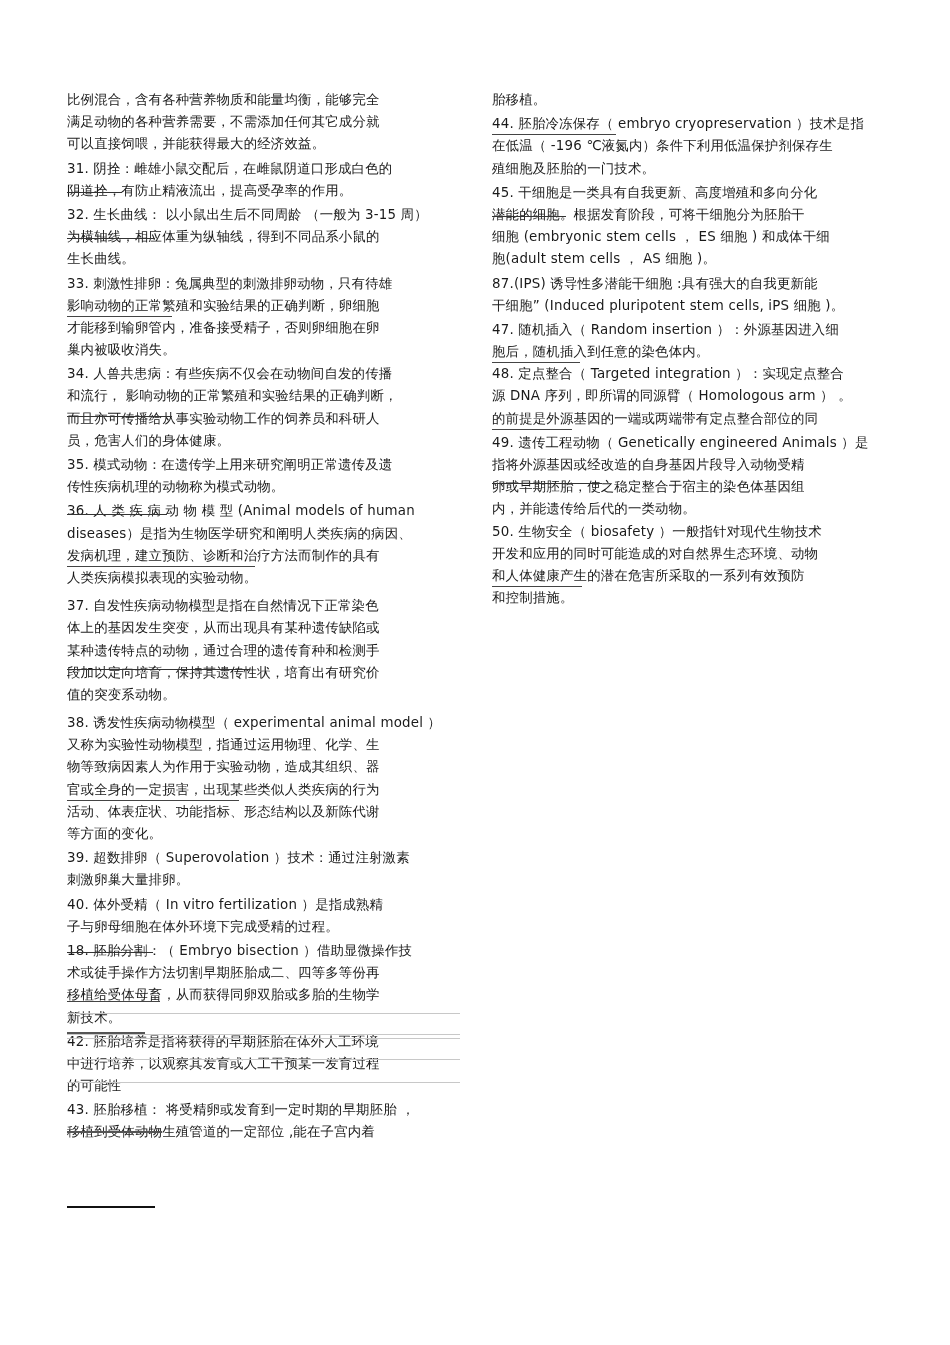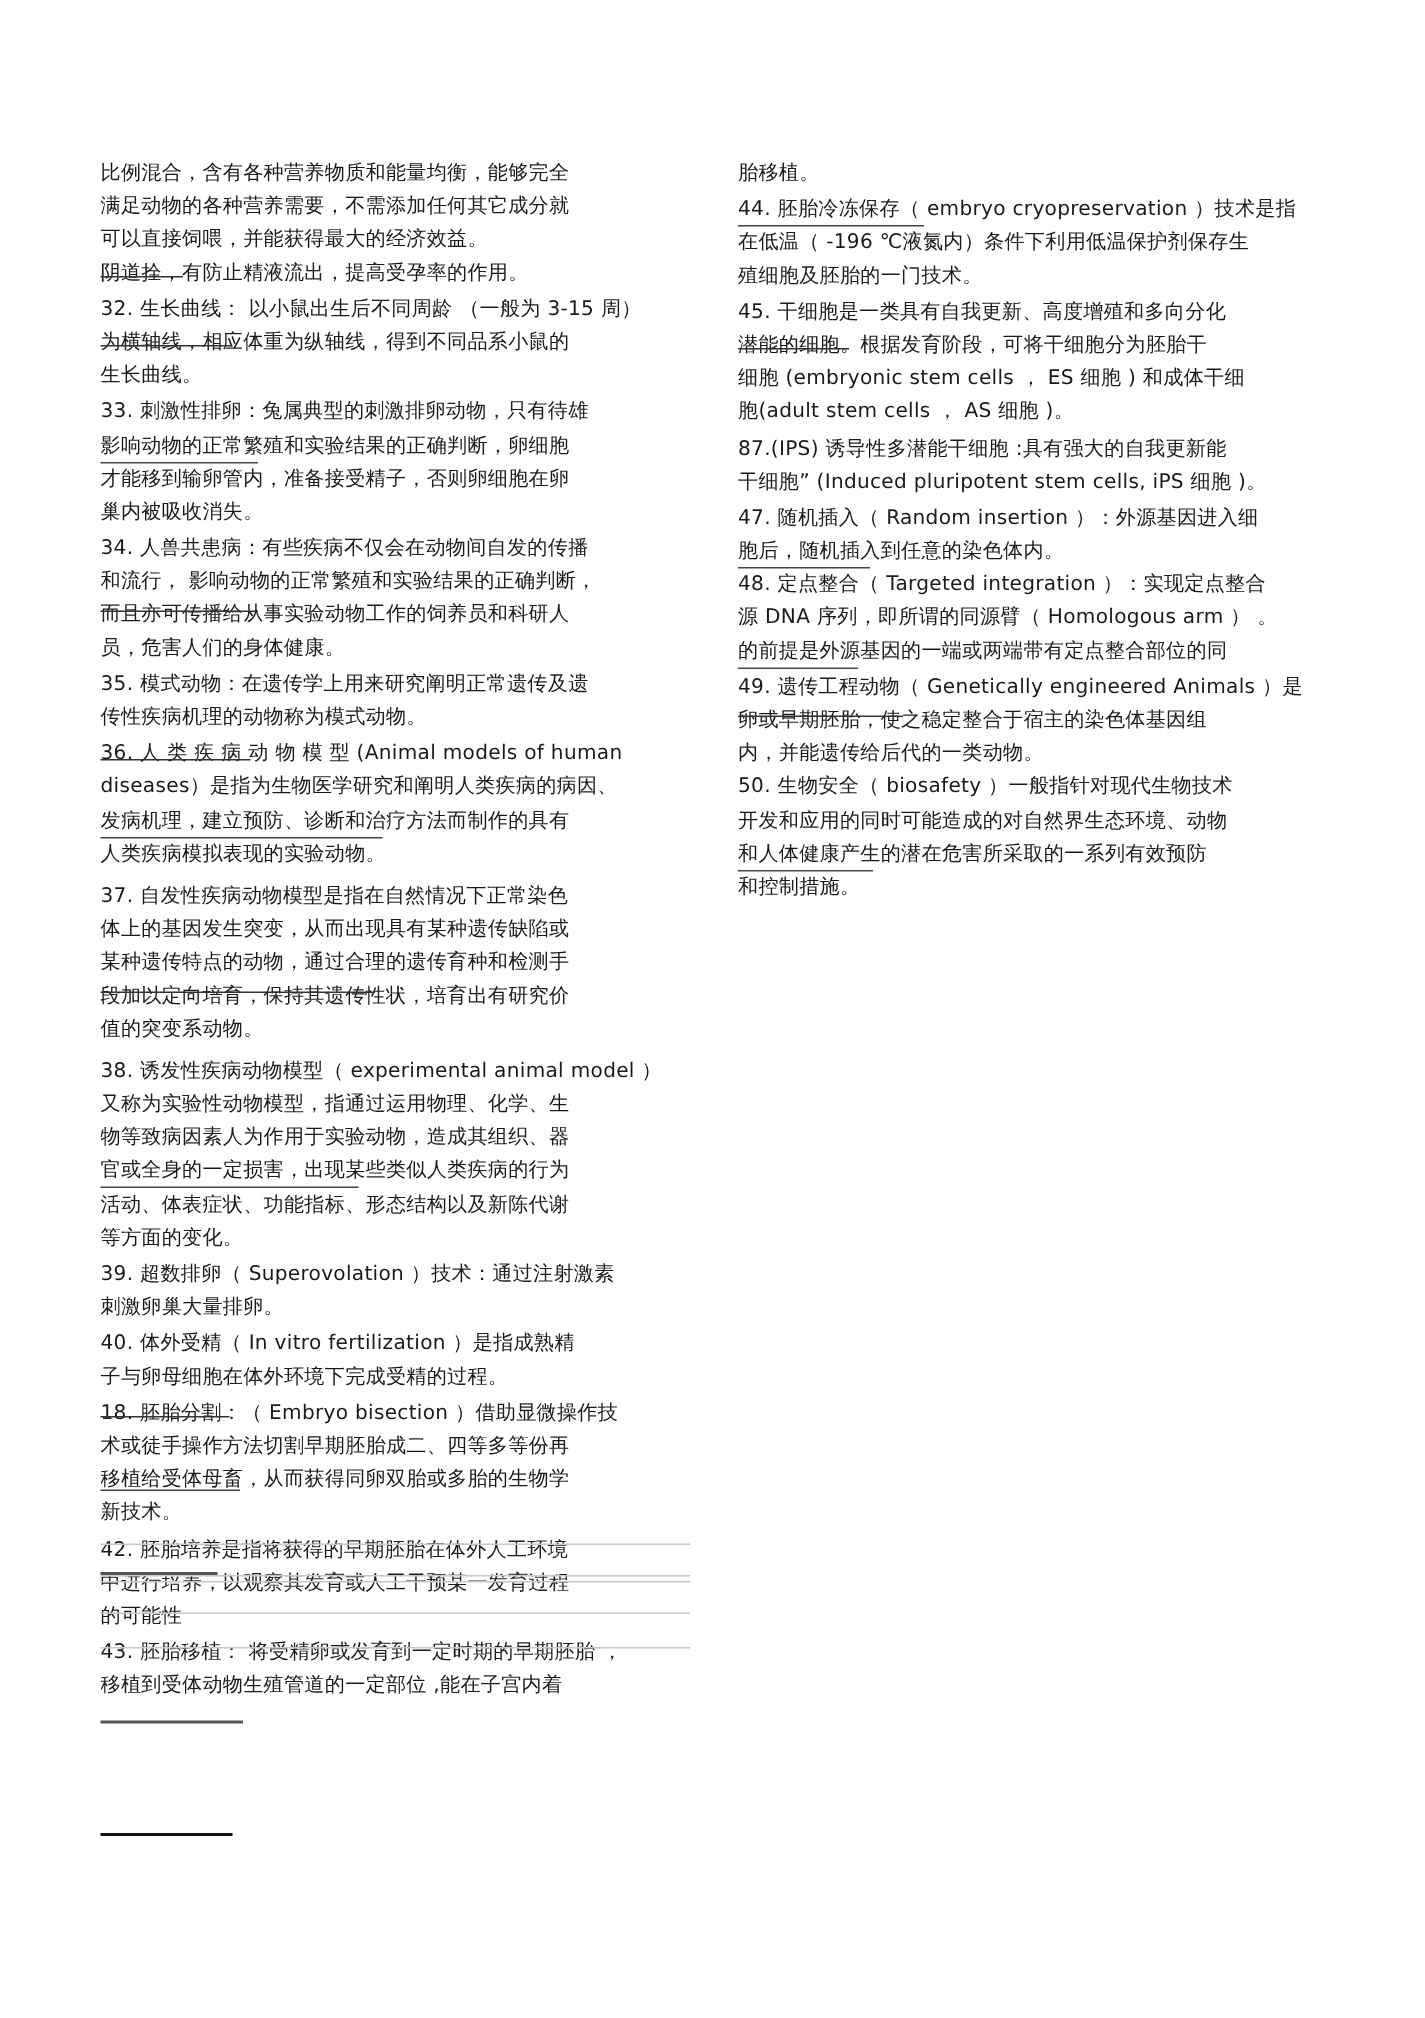--- a/index.html
+++ b/index.html
@@ -1,21 +1,21 @@
 <!DOCTYPE html>
 <html><head>
   <meta charset="utf-8">
   <style>
     html, body { margin: 0; padding: 0; background: #ffffff; }
     body {
       width: 950px; height: 1345px; position: relative; overflow: hidden;
       font-family: "DejaVu Sans", "Liberation Sans", sans-serif;
       color: #1a1a1a;
     }
-    .page { position: absolute; left: 0; top: 16px; width: 950px; height: 1160px; }
+    .page { position: absolute; left: 0; top: 0; width: 950px; height: 1160px; }
     .col { position: absolute; top: 89px; }
     .col-left { left: 67px; width: 395px; }
     .col-right { left: 492px; width: 395px; }
     .line {
       font-size: 13.4px; line-height: 22.2px; height: 22.2px;
       white-space: nowrap; position: relative; letter-spacing: 0.2px;
     }
     .line.gap { margin-top: 2px; }
     .line.gap2 { margin-top: 6px; }
     .strike {
@@ -31,20 +31,21 @@
 </head>
 <body>
 
 <div class="page">
 
   <div class="col col-left">
     <div class="line">比例混合，含有各种营养物质和能量均衡，能够完全</div>
     <div class="line">满足动物的各种营养需要，不需添加任何其它成分就</div>
     <div class="line">可以直接饲喂，并能获得最大的经济效益。</div>
 
+    <div class="line gap">31. 阴拴：雌雄小鼠交配后，在雌鼠阴道口形成白色的</div>
     <div class="line"><span>阴道拴，有防止精液流出，提高受孕率的作用。</span><span class="strike" style="left:0;width:55px;"></span></div>
 
     <div class="line gap">32. 生长曲线：  以小鼠出生后不同周龄  （一般为   3-15 周）</div>
     <div class="line"><span>为横轴线，相应体重为纵轴线，得到不同品系小鼠的</span><span class="strike" style="left:0;width:88px;"></span></div>
     <div class="line">生长曲线。</div>
 
     <div class="line gap">33. 刺激性排卵：兔属典型的刺激排卵动物，只有待雄</div>
     <div class="line"><span>影响动物的正常繁殖和实验结果的正确判断，卵细胞</span><span class="under" style="left:0;width:105px;"></span></div>
     <div class="line">才能移到输卵管内，准备接受精子，否则卵细胞在卵</div>
     <div class="line">巢内被吸收消失。</div>
@@ -119,20 +120,21 @@
     <div class="line">干细胞”    (Induced pluripotent stem cells, iPS    细胞  )。</div>
 
     <div class="line gap">47. 随机插入（   Random   insertion ）：外源基因进入细</div>
     <div class="line"><span>胞后，随机插入到任意的染色体内。</span><span class="under" style="left:0;width:88px;"></span></div>
 
     <div class="line">48. 定点整合（   Targeted  integration ）：实现定点整合</div>
     <div class="line">源  DNA  序列，即所谓的同源臂（     Homologous arm ）  。</div>
     <div class="line"><span>的前提是外源基因的一端或两端带有定点整合部位的同</span><span class="under" style="left:0;width:80px;"></span></div>
 
     <div class="line gap">49. 遗传工程动物（    Genetically engineered Animals ）是</div>
+    <div class="line">指将外源基因或经改造的自身基因片段导入动物受精</div>
     <div class="line"><span>卵或早期胚胎，使之稳定整合于宿主的染色体基因组</span><span class="strike" style="left:0;width:110px;top:7px;"></span></div>
     <div class="line">内，并能遗传给后代的一类动物。</div>
 
     <div class="line">50. 生物安全（   biosafety ）一般指针对现代生物技术</div>
     <div class="line">开发和应用的同时可能造成的对自然界生态环境、动物</div>
     <div class="line"><span>和人体健康产生的潜在危害所采取的一系列有效预防</span><span class="under" style="left:0;width:90px;"></span></div>
     <div class="line">和控制措施。</div>
   </div>
 
 </div>

